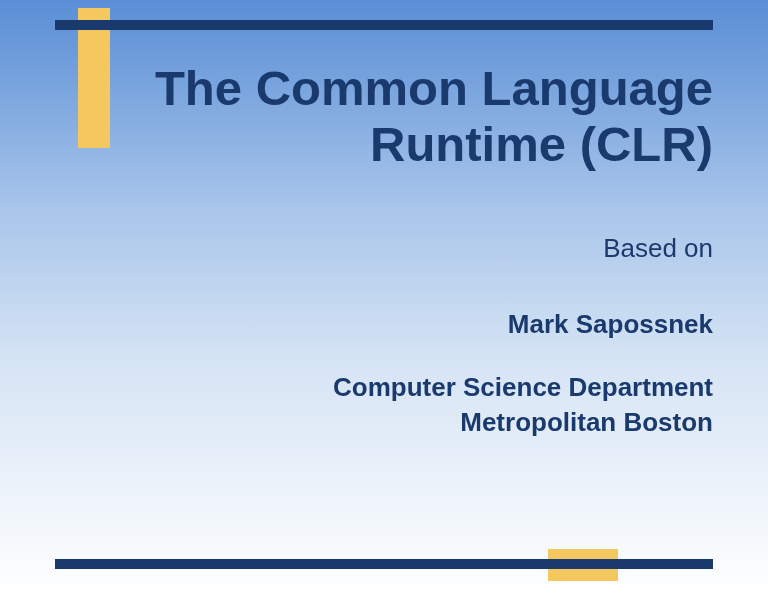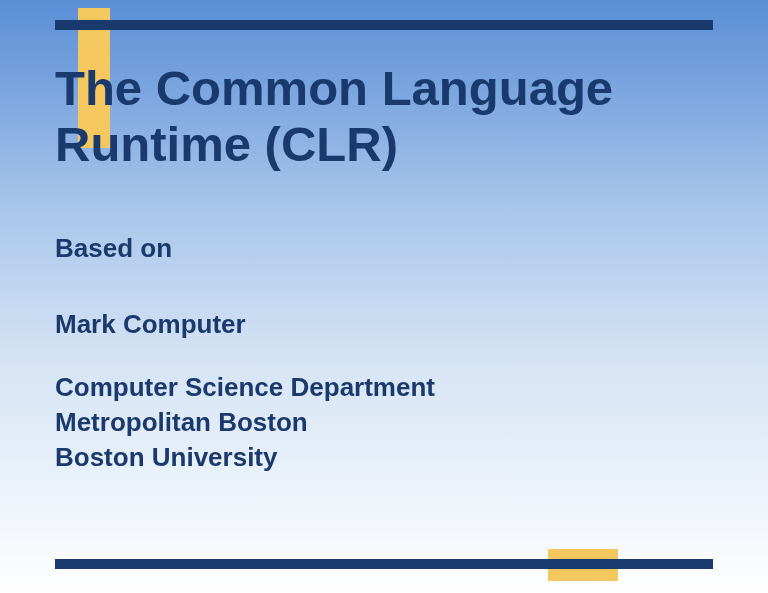--- a/index.html
+++ b/index.html
@@ -45,32 +45,32 @@
       right: 150px;
       width: 70px;
       height: 32px;
       background: #f5c85f;
     }
     .content {
       position: absolute;
       top: 60px;
       left: 55px;
       right: 55px;
-      text-align: left;
+      text-align: right;
     }
     .title {
       font-size: 49px;
       font-weight: bold;
       color: #1a3a6e;
       line-height: 1.15;
       margin-bottom: 60px;
     }
     .based-on {
       font-size: 26px;
-      font-weight: bold;
+      font-weight: normal;
       color: #1a3a6e;
       margin-bottom: 45px;
     }
     .author {
       font-size: 26px;
       font-weight: bold;
       color: #1a3a6e;
       margin-bottom: 30px;
     }
     .affiliation {
@@ -83,22 +83,21 @@
   </style>
 </head>
 <body>
 
 <div class="top-accent"></div>
 <div class="top-bar"></div>
 
 <div class="content">
   <div class="title">The Common Language Runtime (CLR)</div>
   <div class="based-on">Based on</div>
-  <div class="author">Mark Computer</div>
+  <div class="author">Mark Sapossnek</div>
   <div class="affiliation">
     <div>Computer Science Department</div>
     <div>Metropolitan Boston</div>
-    <div>Boston University</div>
   </div>
 </div>
 
 <div class="bottom-accent"></div>
 <div class="bottom-bar"></div>
 
 </body></html>

